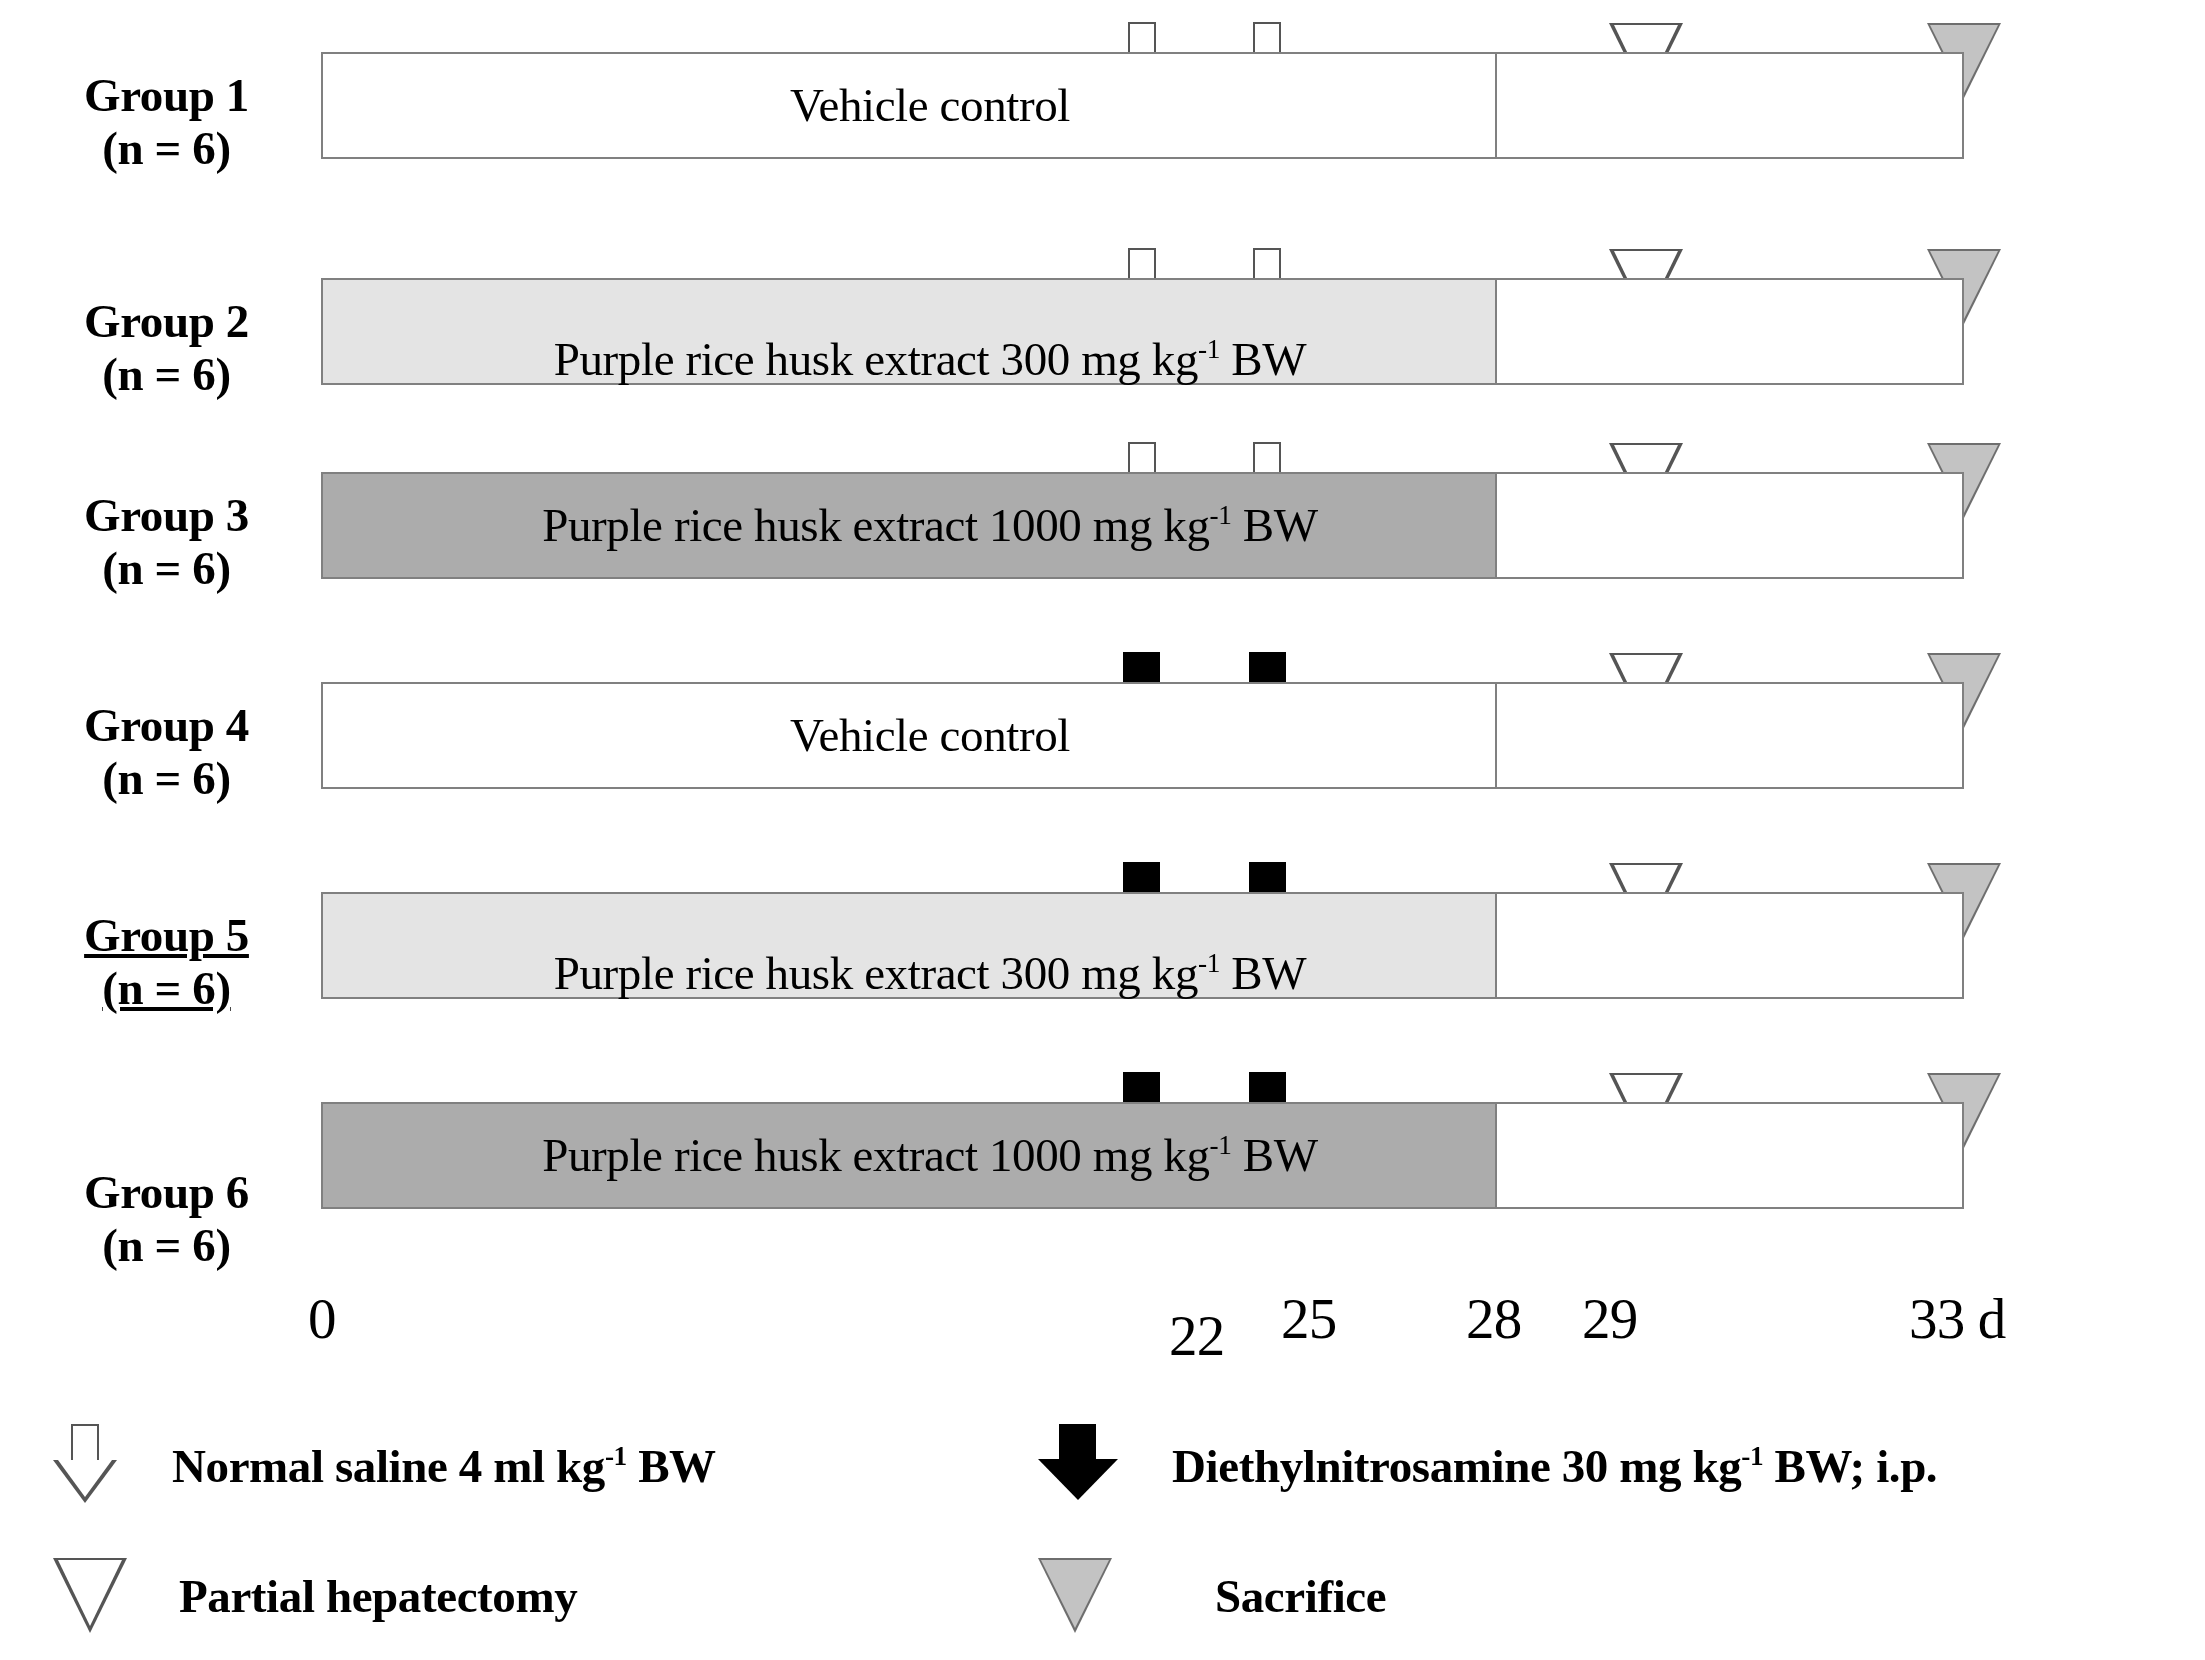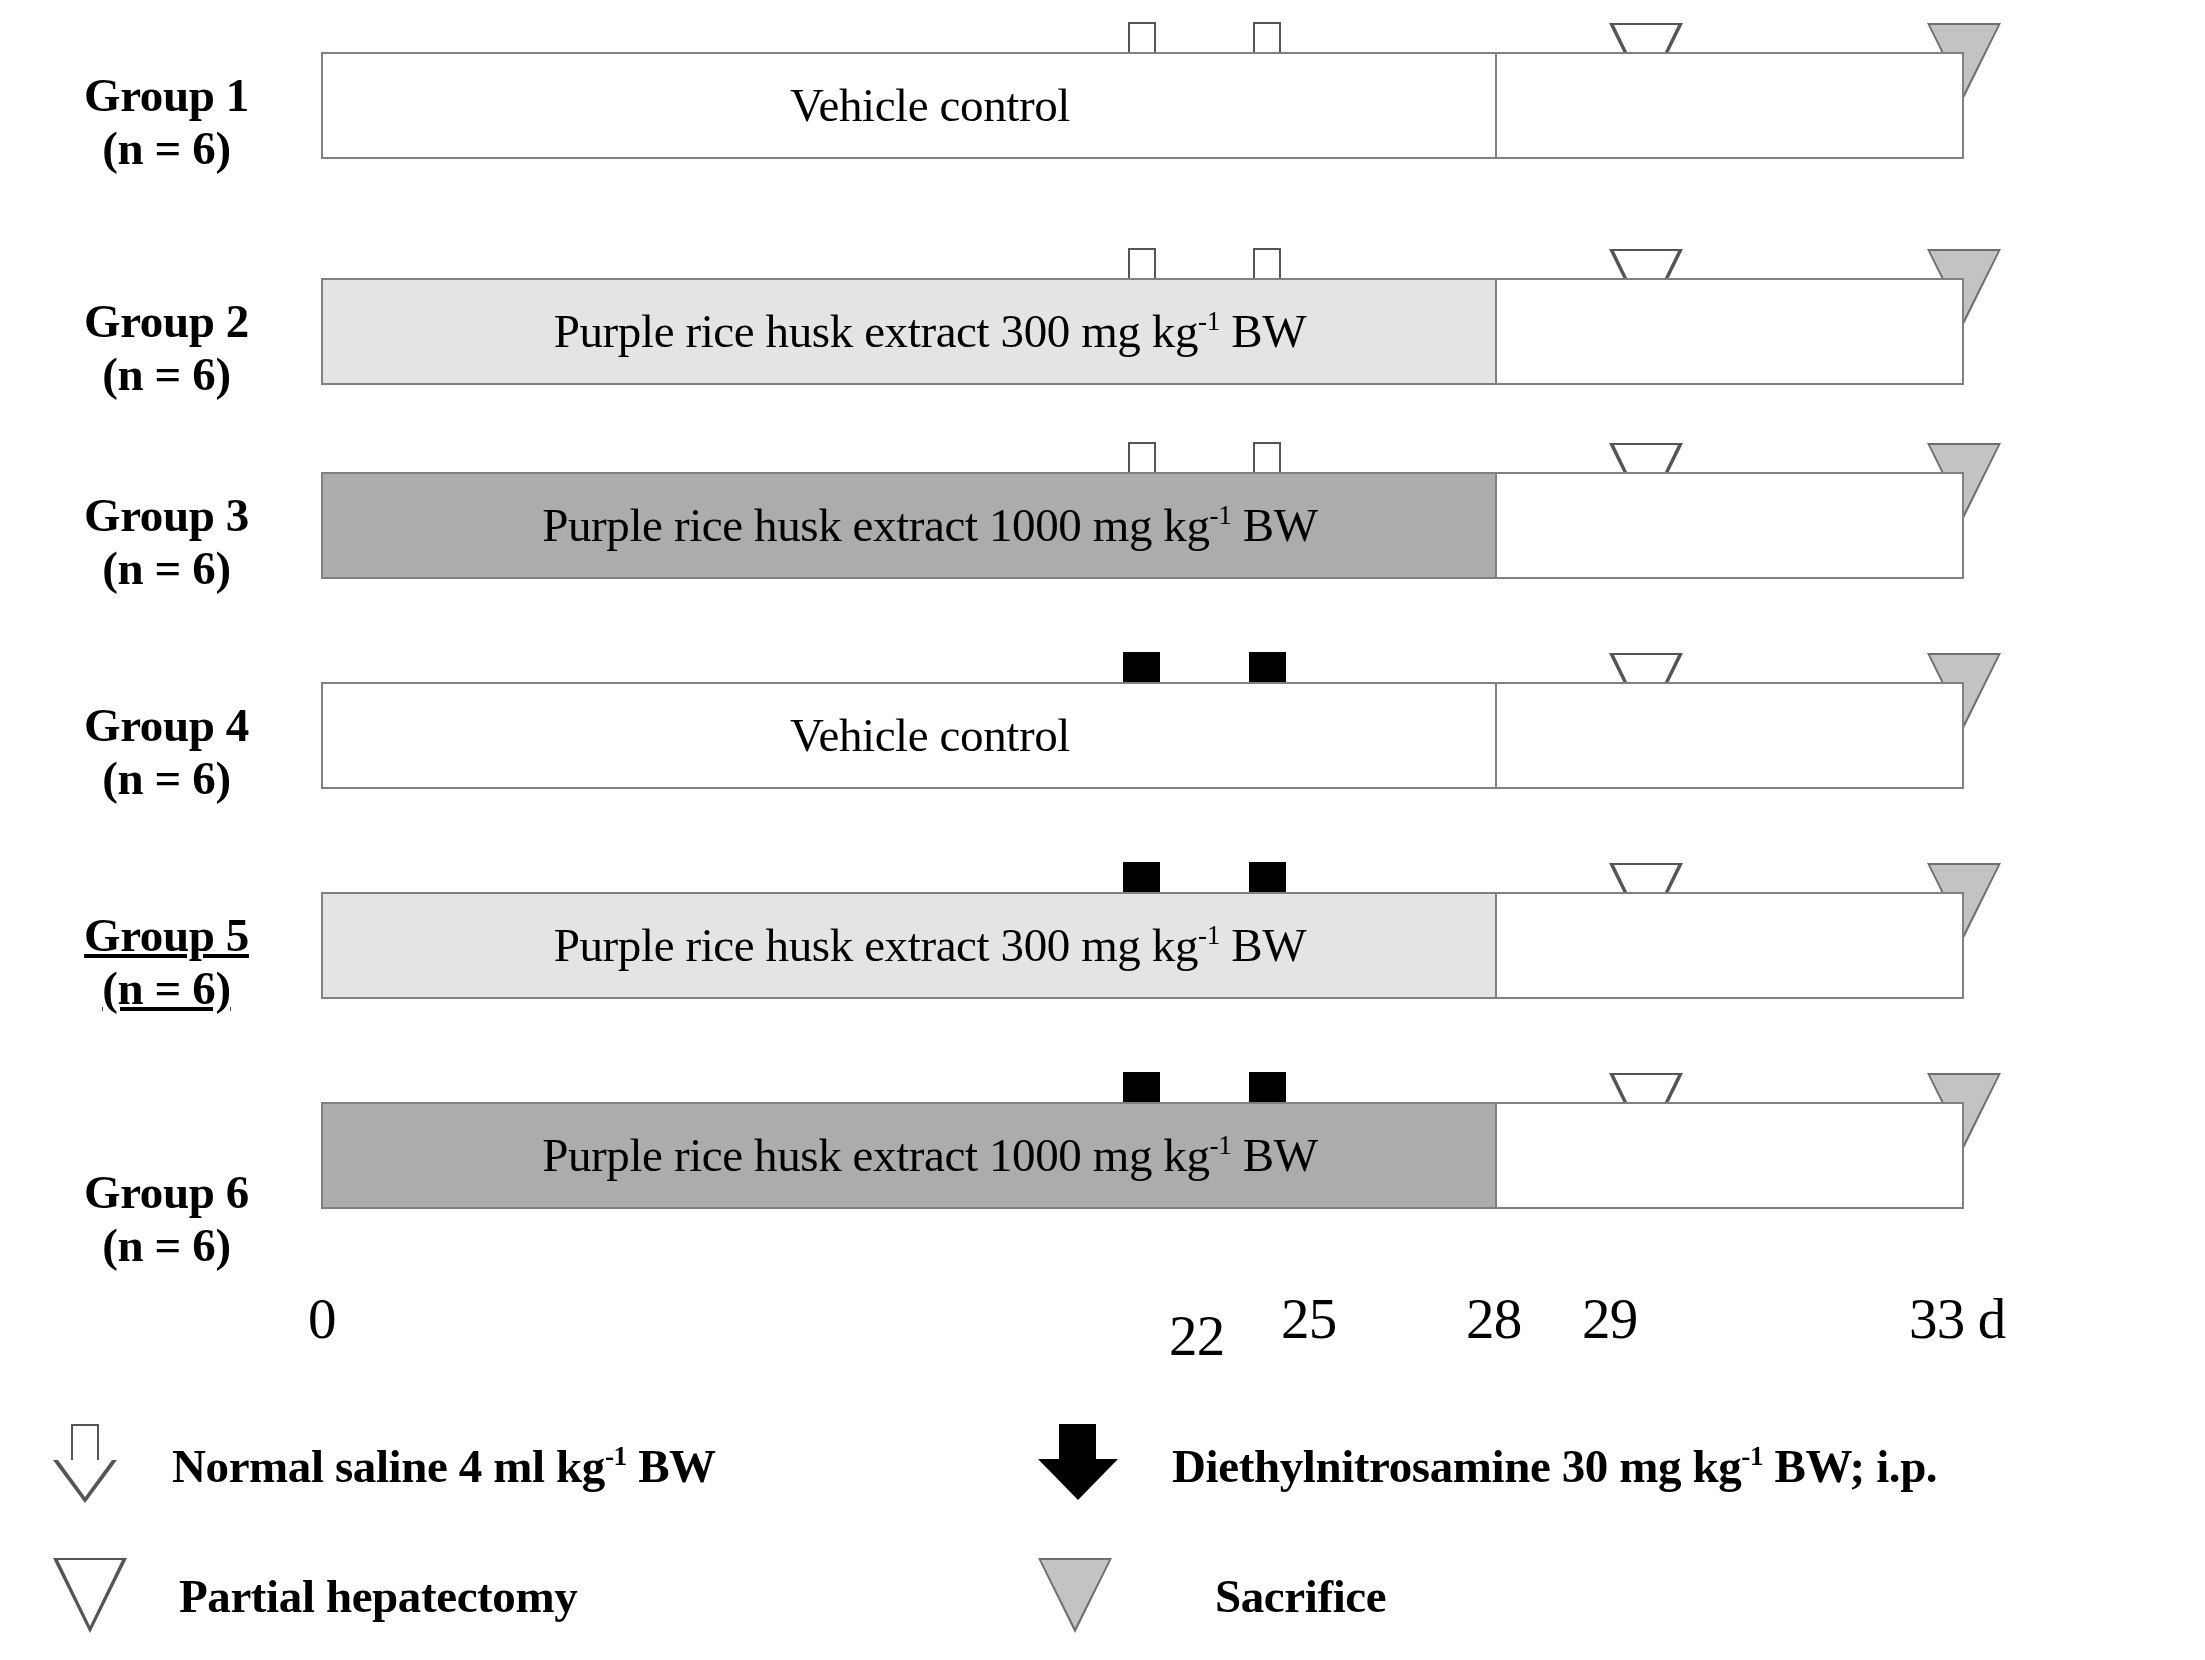--- a/index.html
+++ b/index.html
@@ -18,21 +18,21 @@
   
   .bar{position:absolute;left:321px;width:1643px;height:107px;
        border:2.3px solid #808080;box-sizing:border-box;background:#fff;}
   .bar .seg-a{position:absolute;left:0;top:0;bottom:0;width:1174px;box-sizing:border-box;
               border-right:2.3px solid #808080;display:flex;align-items:center;justify-content:center;padding-left:42px;}
   .bar .seg-b{position:absolute;right:0;top:0;bottom:0;left:1174px;}
   .bar .txt{font-size:47px;line-height:1;white-space:nowrap;letter-spacing:-0.4px;}
   .bar .txt sup{font-size:0.58em;vertical-align:super;line-height:0;}
 
   .fill-white .seg-a{background:#ffffff;}
-  .fill-light .seg-a{background:#e4e4e4;}
+  .fill-light .seg-a{background:#e4e4e4;align-items:flex-end;}
   .fill-dark  .seg-a{background:#acacac;}
 
   
   .marker{position:absolute;}
 
   
   .arw-open{width:64px;height:76px;}
   .arw-open .stem{position:absolute;left:18.3px;top:0;width:27.5px;height:38px;
                   border:2.3px solid #555;border-bottom:none;box-sizing:border-box;background:#fff;}
   .arw-open .head{position:absolute;left:0;top:36px;width:0;height:0;

